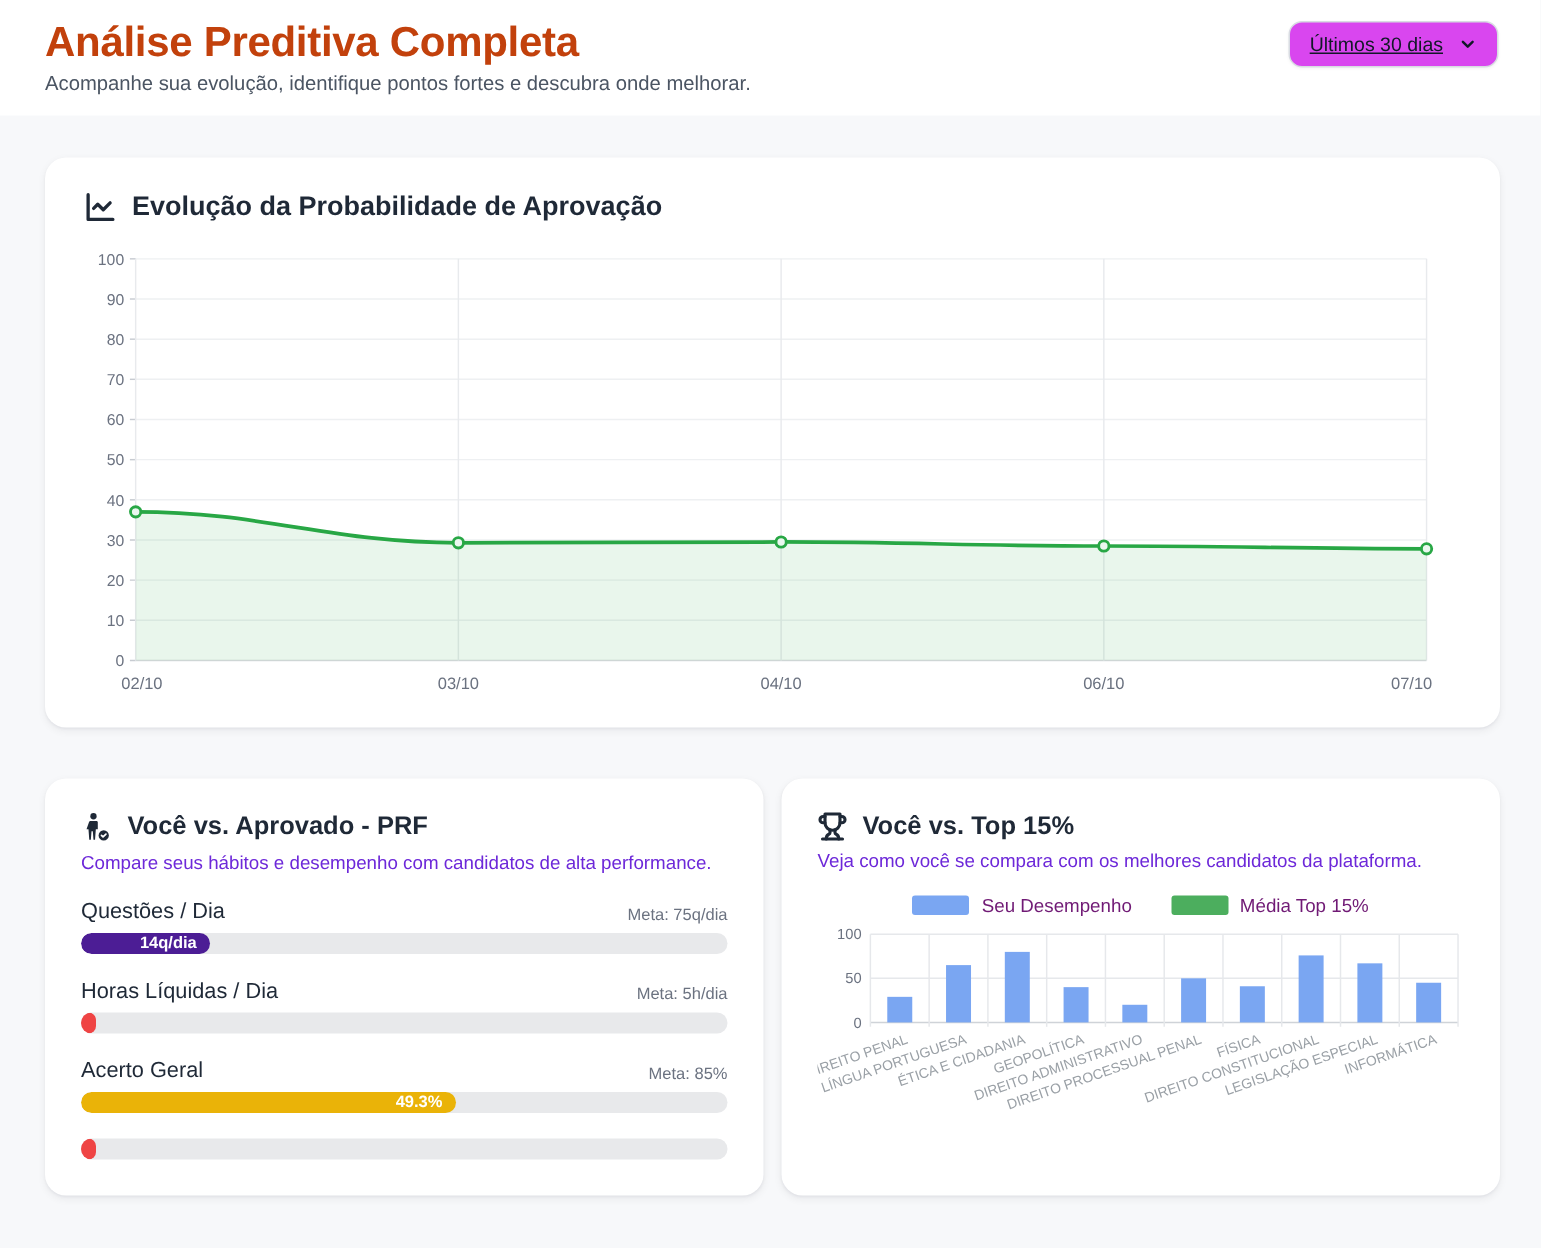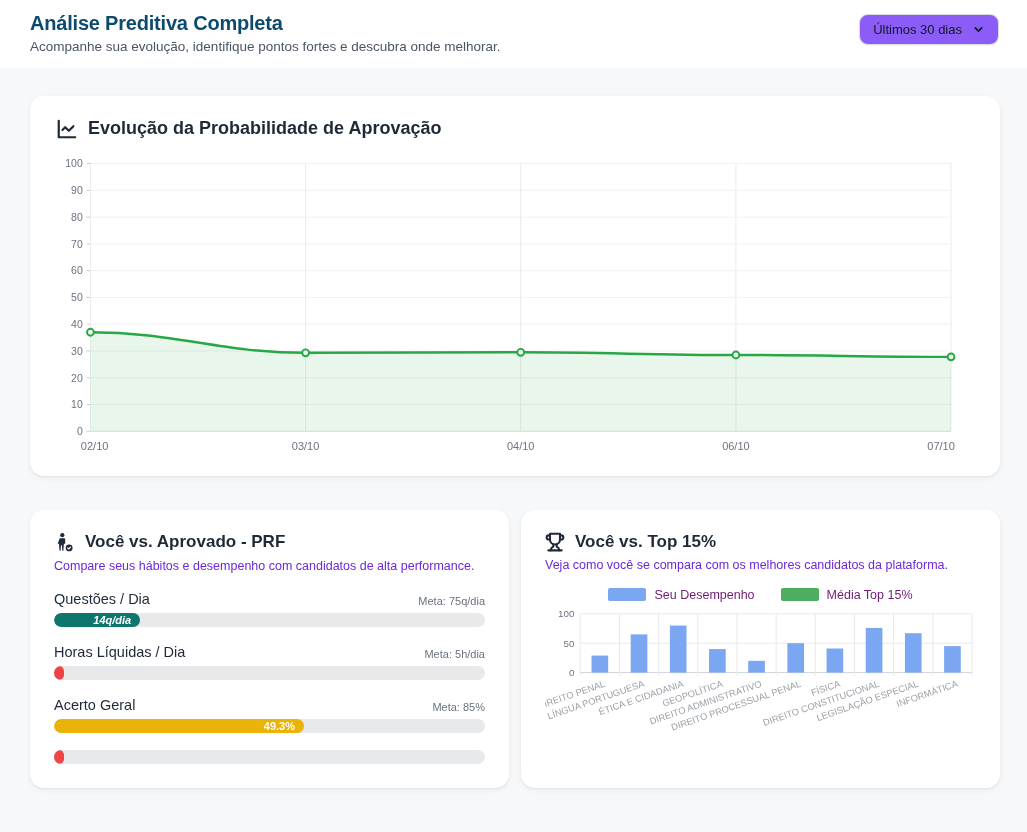--- a/index.html
+++ b/index.html
@@ -9,28 +9,28 @@
     background:#f7f8fa;
     color:#111827;
     overflow:hidden;
   }
   
   .page-header {
     background:#ffffff;
     padding:12px 28px 14px 30px;
     display:flex; align-items:flex-start; justify-content:space-between;
   }
-  .page-title { font-size:20px; font-weight:700; color:#0c4a6e; letter-spacing:-0.2px; }
+  .page-title { font-size:28px; font-weight:700; color:#c2410c; letter-spacing:-0.2px; }
   .page-subtitle { font-size:13.5px; color:#4b5563; margin-top:4px; }
   .period-select {
     margin-top:2px;
     display:flex; align-items:center; gap:10px;
-    background:#8b5cf6; border:1px solid #d8dce2; border-radius:9px;
+    background:#d946ef; border:1px solid #d8dce2; border-radius:9px;
     padding:7px 13px; font-size:13px; color:#111827;
-    box-shadow:0 1px 2px rgba(0,0,0,.04); cursor:pointer; white-space:nowrap;
+    box-shadow:0 1px 2px rgba(0,0,0,.04); cursor:pointer; white-space:nowrap;text-decoration:underline;
   }
   .period-select svg { display:block; }
   
   .main { padding:28px 27px 0 30px; }
   .card {
     background:#fff; border-radius:14px;
     box-shadow:0 1px 2px rgba(16,24,40,.05), 0 2px 6px rgba(16,24,40,.06);
   }
   .card-line { padding:22px 26px 14px 26px; margin-bottom:34px; }
   .card-head { display:flex; gap:10px; }
@@ -163,21 +163,21 @@
       </div>
       <p class="card-sub">Compare seus hábitos e desempenho com candidatos de alta performance.</p>
 
       <div class="metrics">
         <div class="metric">
           <div class="metric-top">
             <span class="metric-label">Questões / Dia</span>
             <span class="metric-meta">Meta: 75q/dia</span>
           </div>
           <div class="track">
-            <div class="fill" style="width: 20%; background: #0f766e; font-style: italic;">14q/dia</div>
+            <div class="fill" style="width: 20%; background: #4c1d95;">14q/dia</div>
           </div>
         </div>
         <div class="metric">
           <div class="metric-top">
             <span class="metric-label">Horas Líquidas / Dia</span>
             <span class="metric-meta">Meta: 5h/dia</span>
           </div>
           <div class="track">
             <div class="fill" style="width: 2.4%; background: rgb(239, 68, 68);"></div>
           </div>

